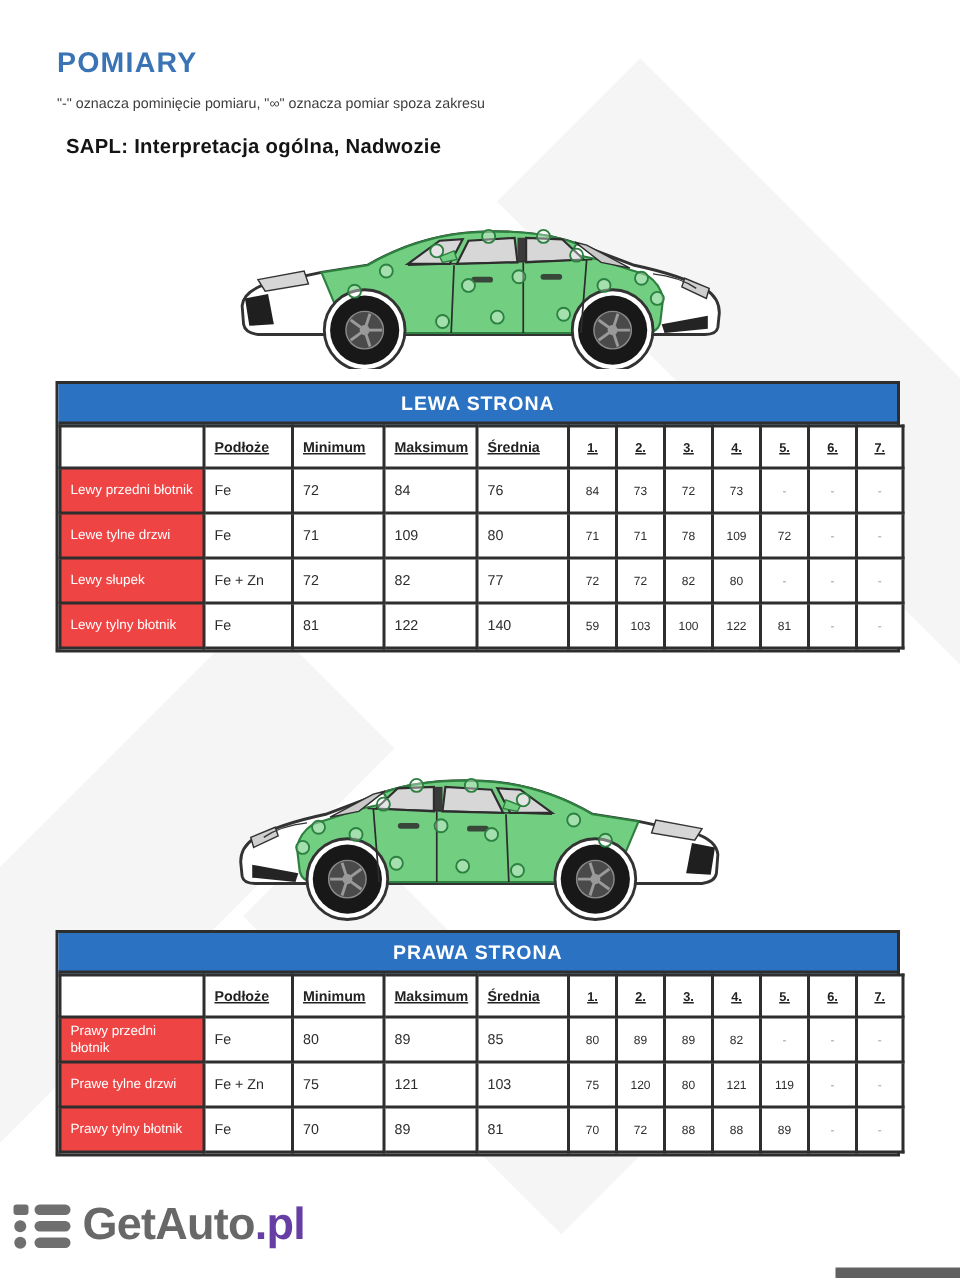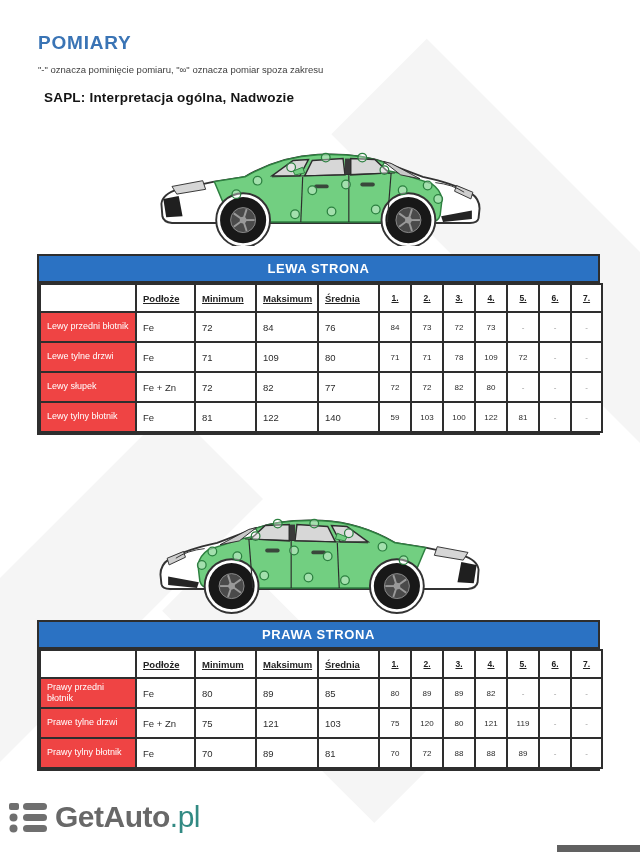--- a/index.html
+++ b/index.html
@@ -56,21 +56,21 @@
   }
   .tbl td.main{font-size:9.5px;padding-left:6px;}
   .tbl td.small{font-size:8px;text-align:center;}
   .tbl td.dim{color:#9a9a9a;}
 
   .logo{
     position:absolute;left:8px;top:799px;display:flex;align-items:center;gap:7px;
     z-index:2;opacity:.85;
   }
   .logo-text{font-size:30px;font-weight:bold;color:#4e4e4e;letter-spacing:-.5px;}
-  .logo-text .pl{font-weight:400;color:#0f766e;}
+  .logo-text .pl{font-weight:700;color:#4c1d95;}
   .corner-bar{
     position:absolute;right:0;top:845px;width:83px;height:7px;background:#616161;z-index:2;
   }
 </style>
 </head>
 <body>
 
 <div class="page">
 
   <div class="wm wm1"></div>

